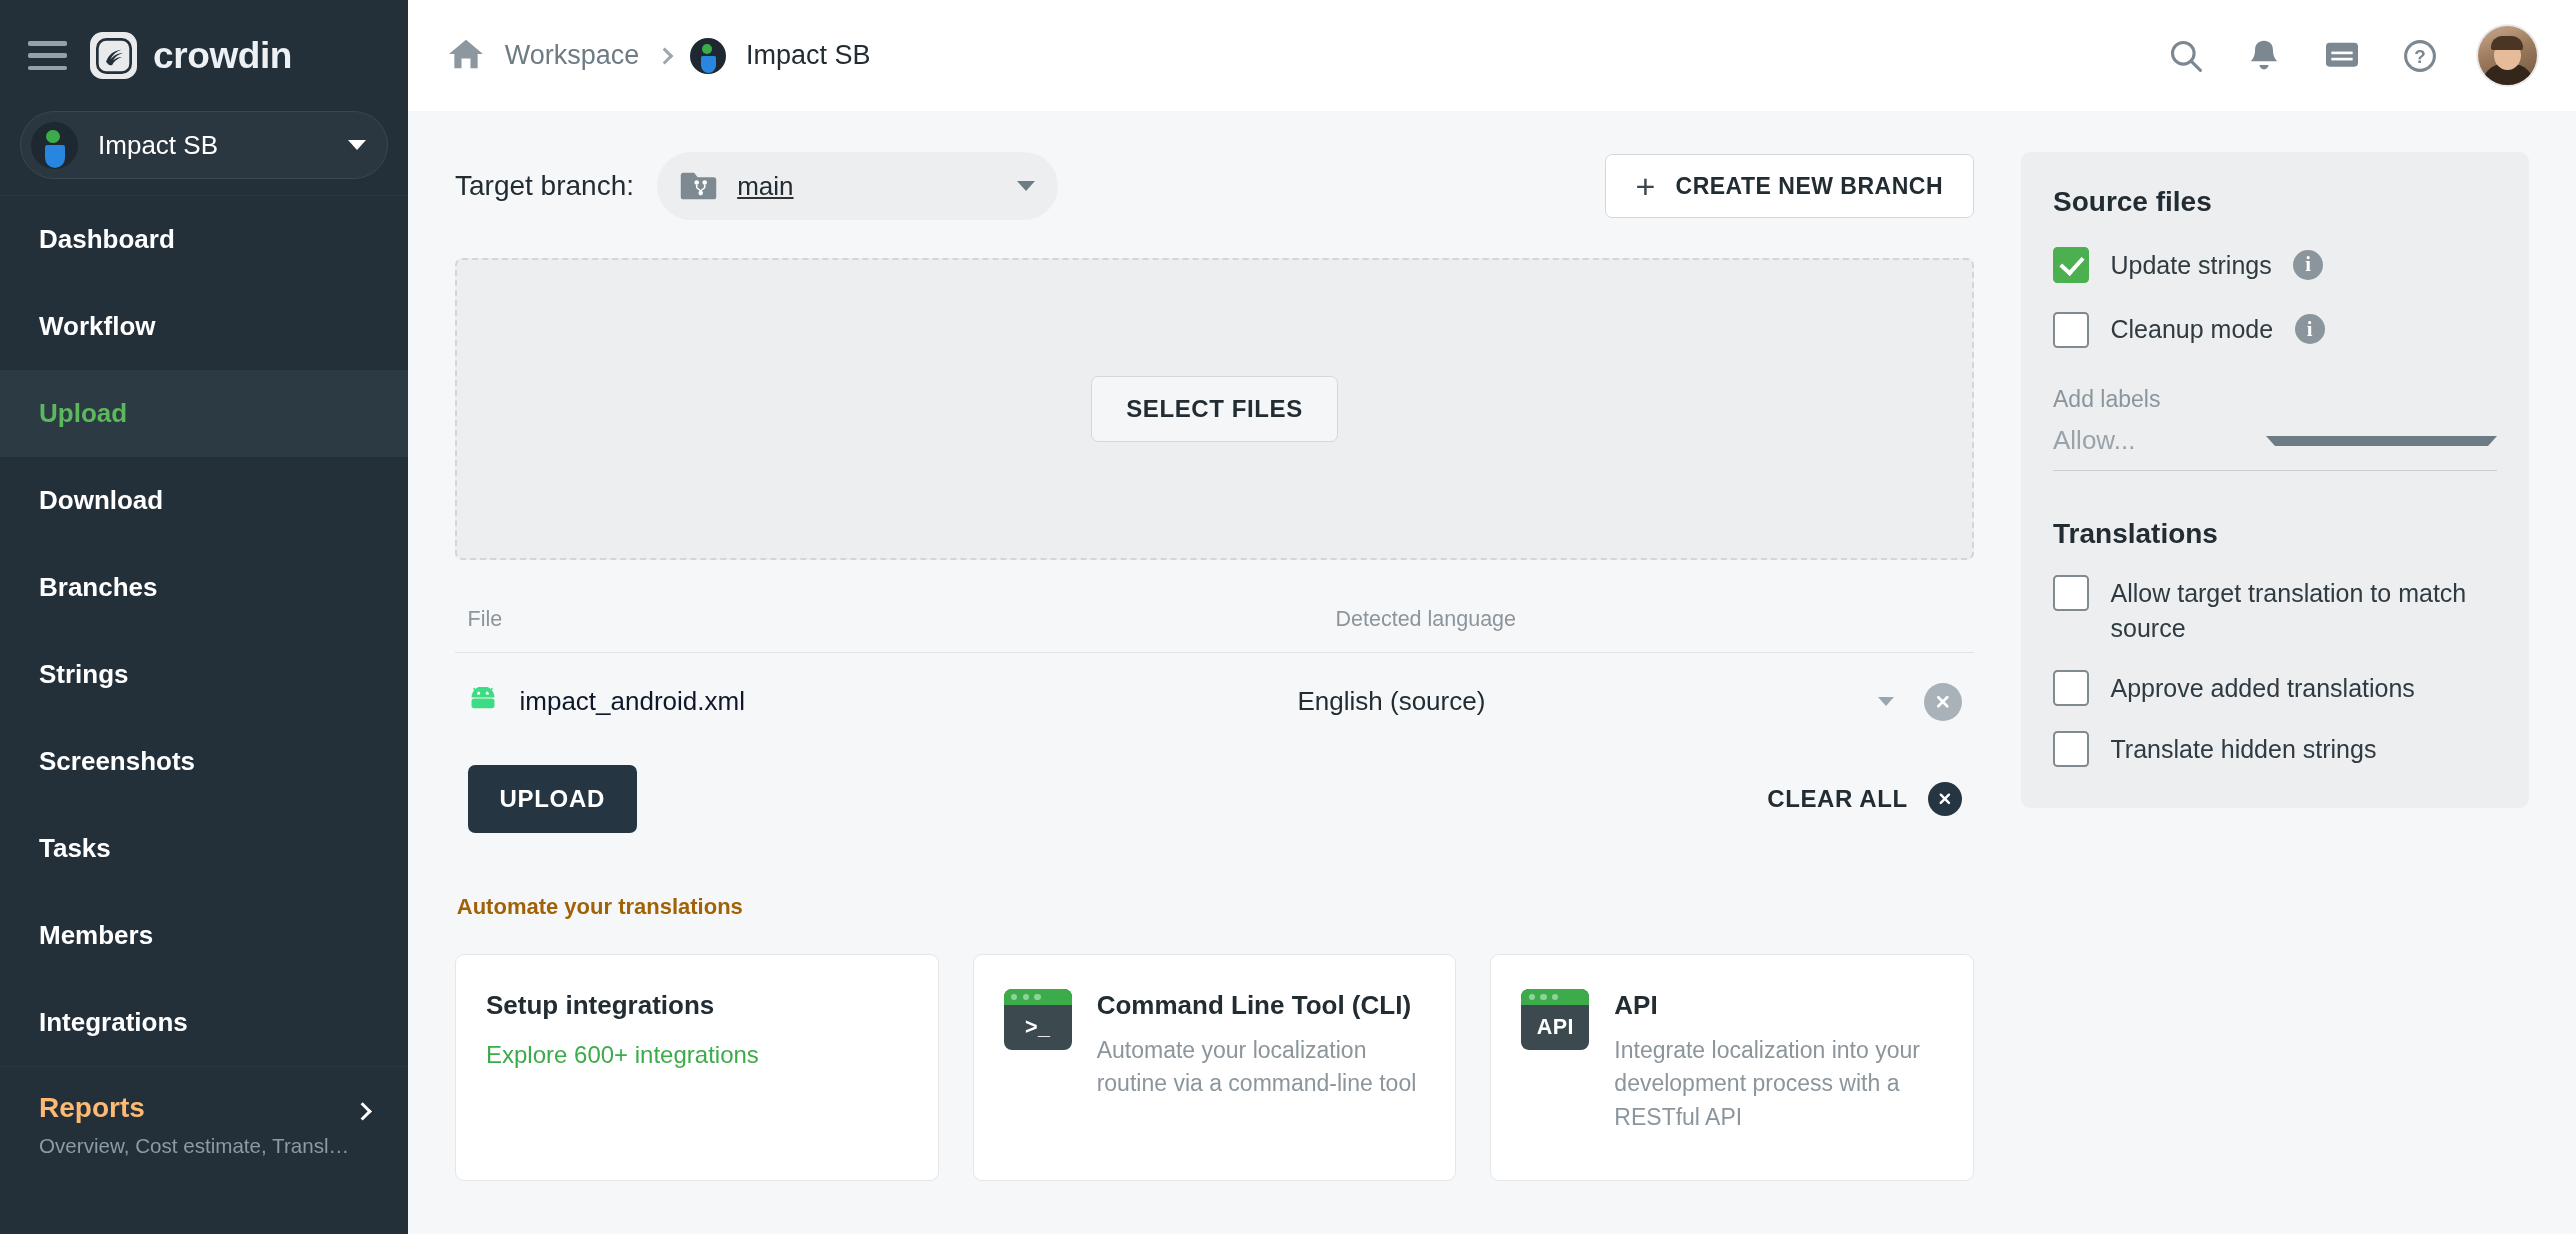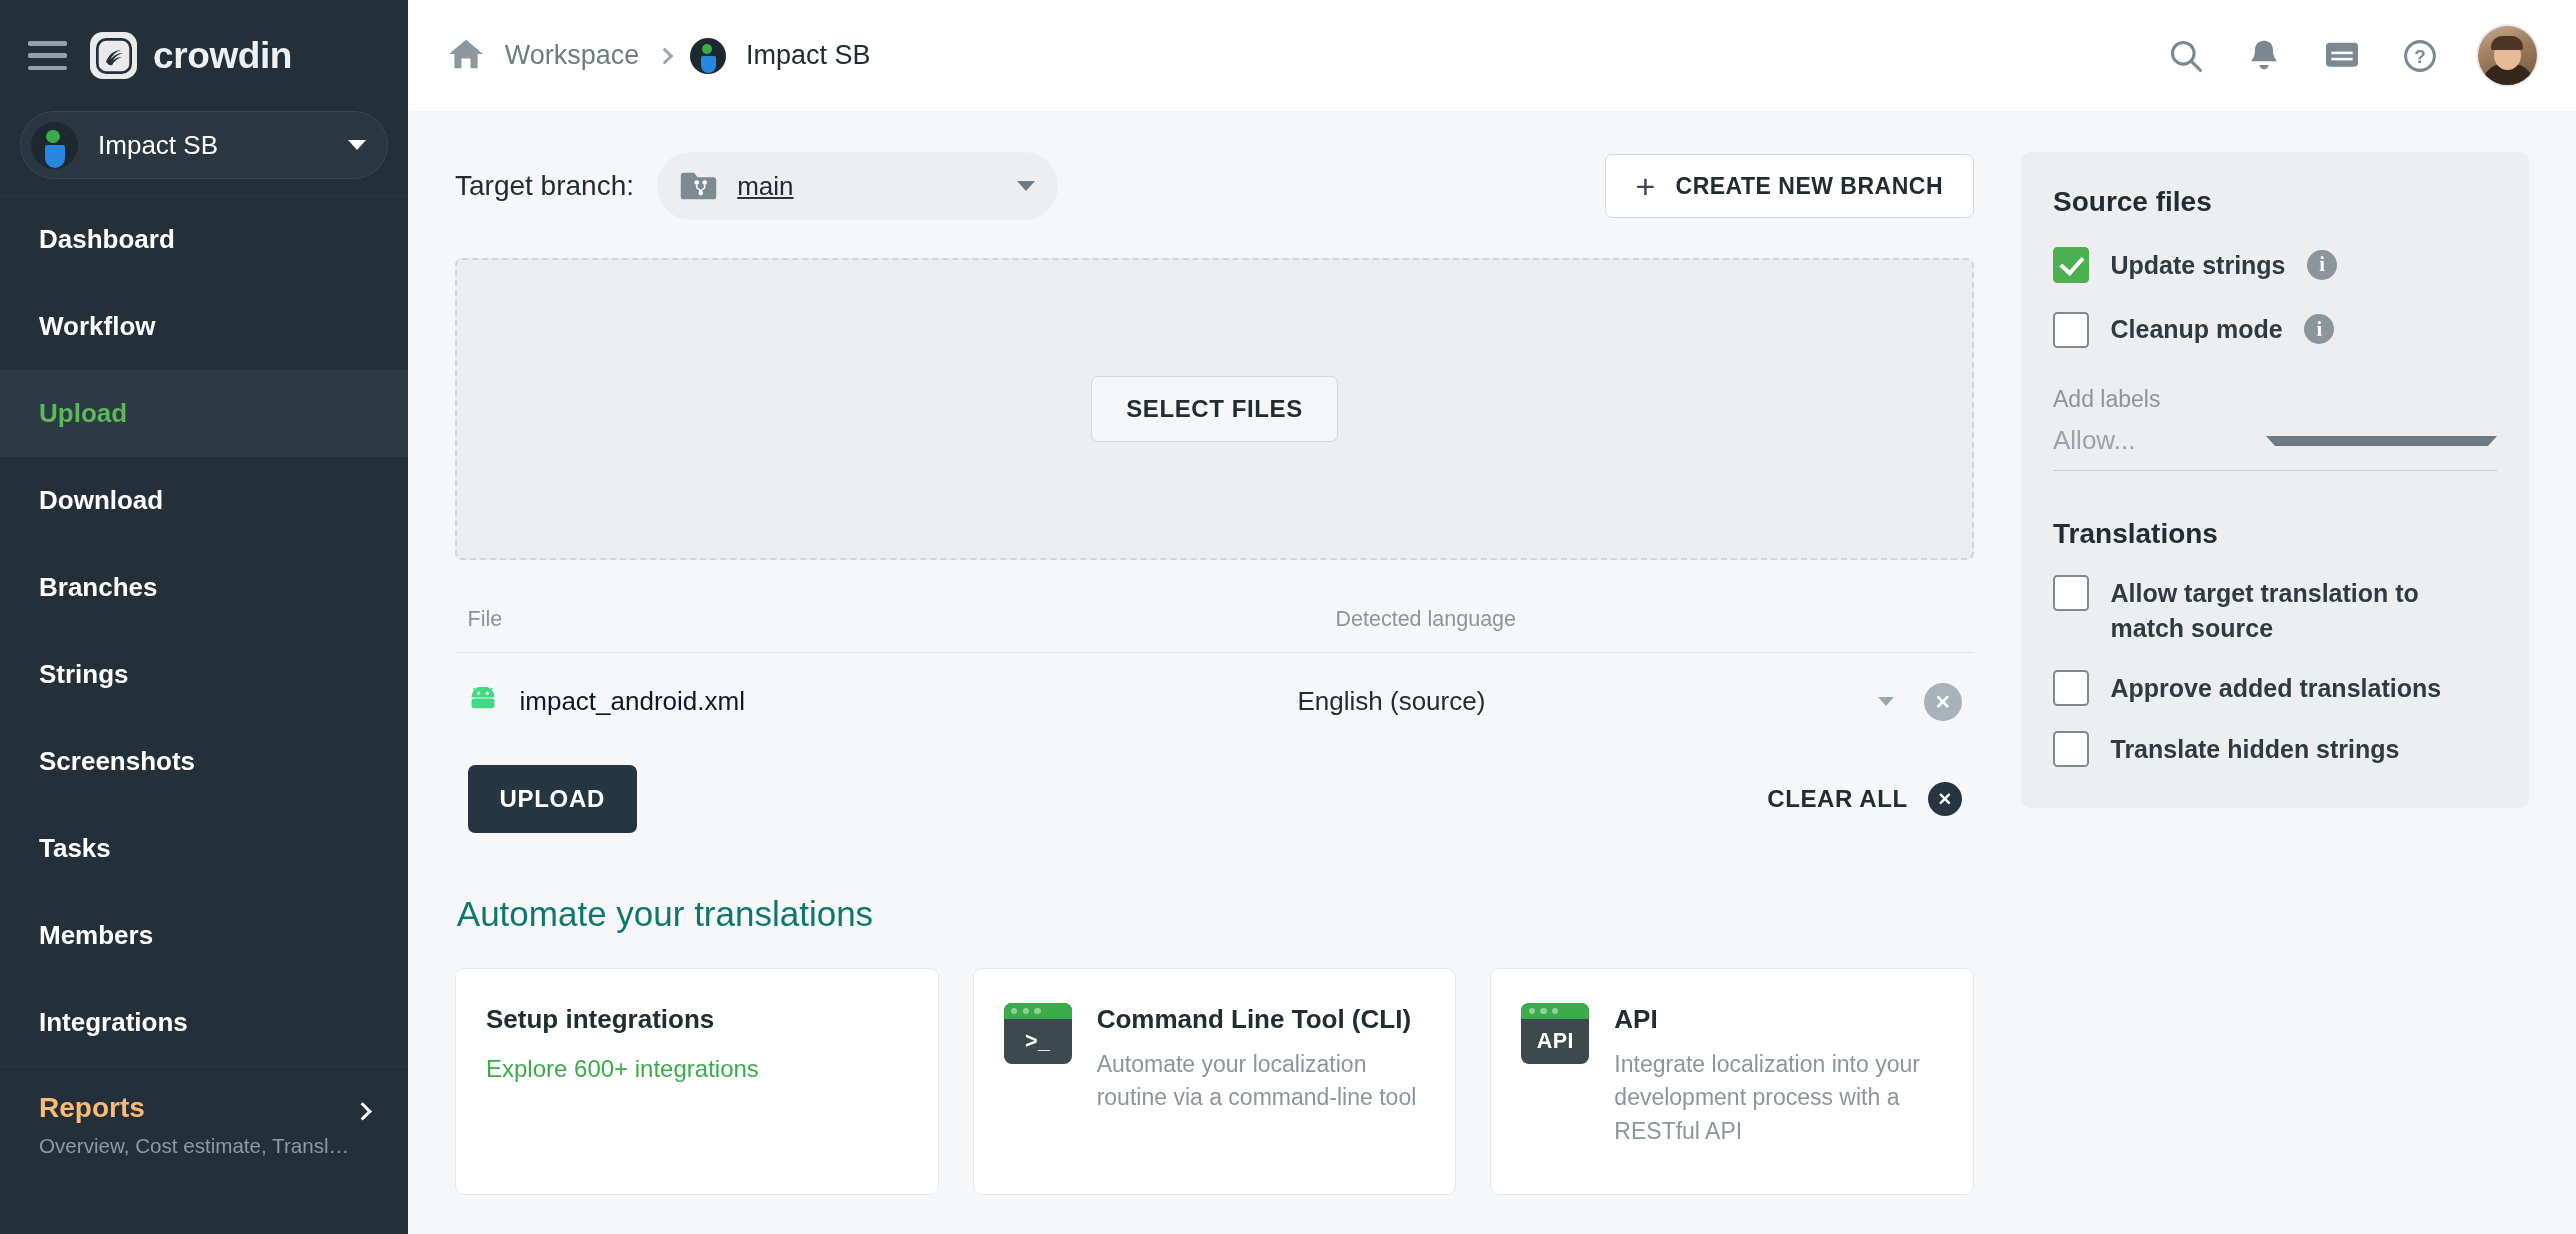--- a/index.html
+++ b/index.html
@@ -167,21 +167,21 @@
   .btn-upload {
     height: 68px; background: #253541; color: #ffffff; border: none; border-radius: 7.2px;
     padding: 0 32px; font-size: 24px; font-weight: 700; letter-spacing: 0.7px; cursor: pointer;
   }
   .clear-all { display: flex; align-items: center; gap: 19.7px; cursor: pointer; }
   .clear-text { font-size: 24px; font-weight: 700; color: #222c33; letter-spacing: 0.6px; }
   .x-circle-dark { width: 34px; height: 34px; border-radius: 50%; background: #253541;
     display: flex; align-items: center; justify-content: center; flex: 0 0 34px; }
 
   .automate { margin-top: 61px; }
-  .automate-title { font-size: 35px; font-weight: 400; color: #0f766e; padding-left: 1.8px; }
+  .automate-title { font-size: 22px; font-weight: 700; color: #a16207; padding-left: 1.8px; }
   .cards { display: flex; gap: 34px; margin-top: 34px; }
   .card {
     flex: 1; min-height: 227px; background: #ffffff; border: 0.9px solid #e4e7e9;
     border-radius: 9px; padding: 34px 30px; display: flex; gap: 25px; cursor: pointer;
   }
   .card-ico { width: 68px; height: 61px; border-radius: 8px; overflow: hidden;
     flex: 0 0 68px; background: #3c4a4f; }
   .ci-bar { height: 16px; background: #3cab4a; display: flex; align-items: center;
     gap: 5.4px; padding-left: 7.2px; }
   .ci-bar b { width: 6.3px; height: 6.3px; border-radius: 50%; background: #8fd39a; display: block; }
@@ -196,21 +196,21 @@
   .panel { background: #eceef0; border-radius: 9px; padding: 34px 32px 41px 32px; }
   .panel-title { font-size: 28px; font-weight: 700; color: #222c33; }
   .opt { display: flex; align-items: flex-start; gap: 21.5px; margin-top: 27px; }
   .cb { width: 36px; height: 36px; border-radius: 4.5px; border: 2.7px solid #7f8a91;
     background: #ffffff; flex: 0 0 36px; cursor: pointer; position: relative; margin-top: 1.8px; }
   .cb.checked { background: #4caf50; border-color: #4caf50; }
   .cb.checked::after {
     content: ""; position: absolute; left: 9.8px; top: 3.6px; width: 9.8px; height: 18px;
     border-right: 4.5px solid #ffffff; border-bottom: 4.5px solid #ffffff; transform: rotate(42deg);
   }
-  .opt-label { font-size: 25px; color: #2f3a41; line-height: 1.38; padding-top: 2.7px; font-weight: bold; }
+  .opt-label { font-size: 25px; color: #2f3a41; line-height: 1.38; padding-top: 2.7px; }
   .info-i { width: 30px; height: 30px; border-radius: 50%; background: #8b959c;
     color: #ffffff; font-size: 20.6px; font-weight: 700; display: flex; align-items: center;
     justify-content: center; flex: 0 0 30px; margin-top: 4.5px; cursor: pointer;
     font-family: "Liberation Serif", serif; }
   .sub-label { font-size: 23px; color: #8b959c; margin-top: 38px; }
   .select-line { display: flex; align-items: center; border-bottom: 1.8px solid #c9ced2;
     padding: 12.5px 0 14.3px 0; cursor: pointer; }
   .select-line span { flex: 1; font-size: 26px; color: #9aa3a9; }
   .panel-title.second { margin-top: 47px; }
   .opt.tight { margin-top: 23px; }

